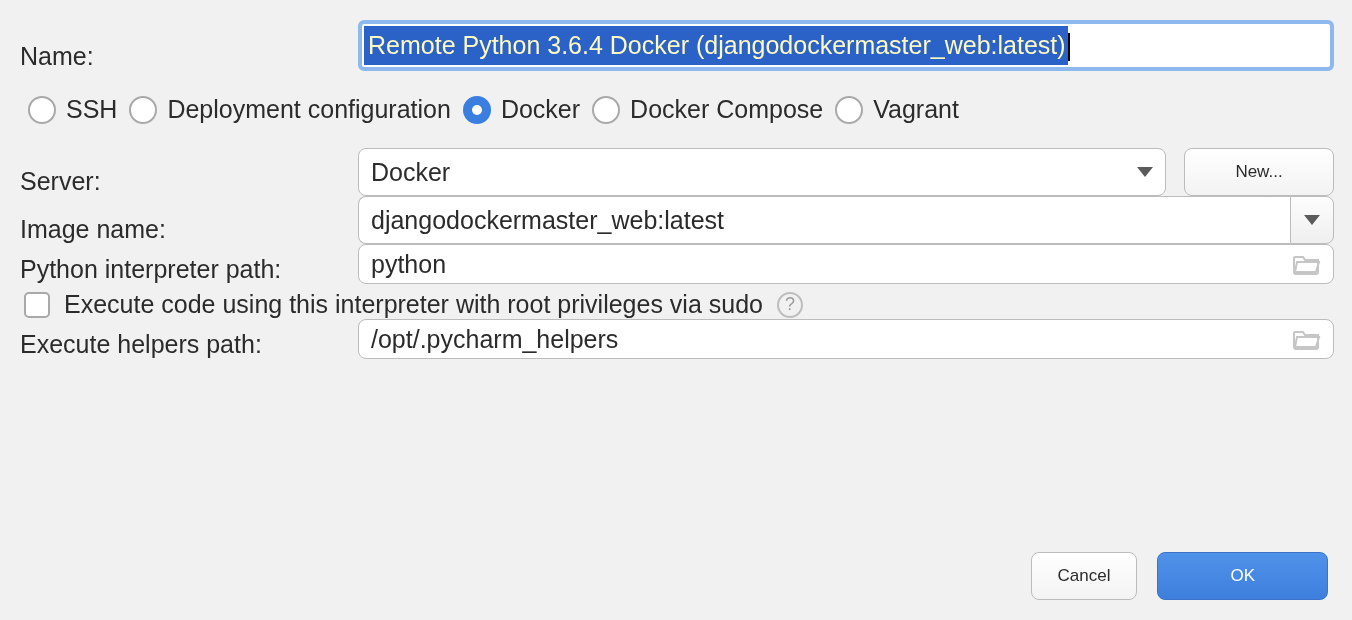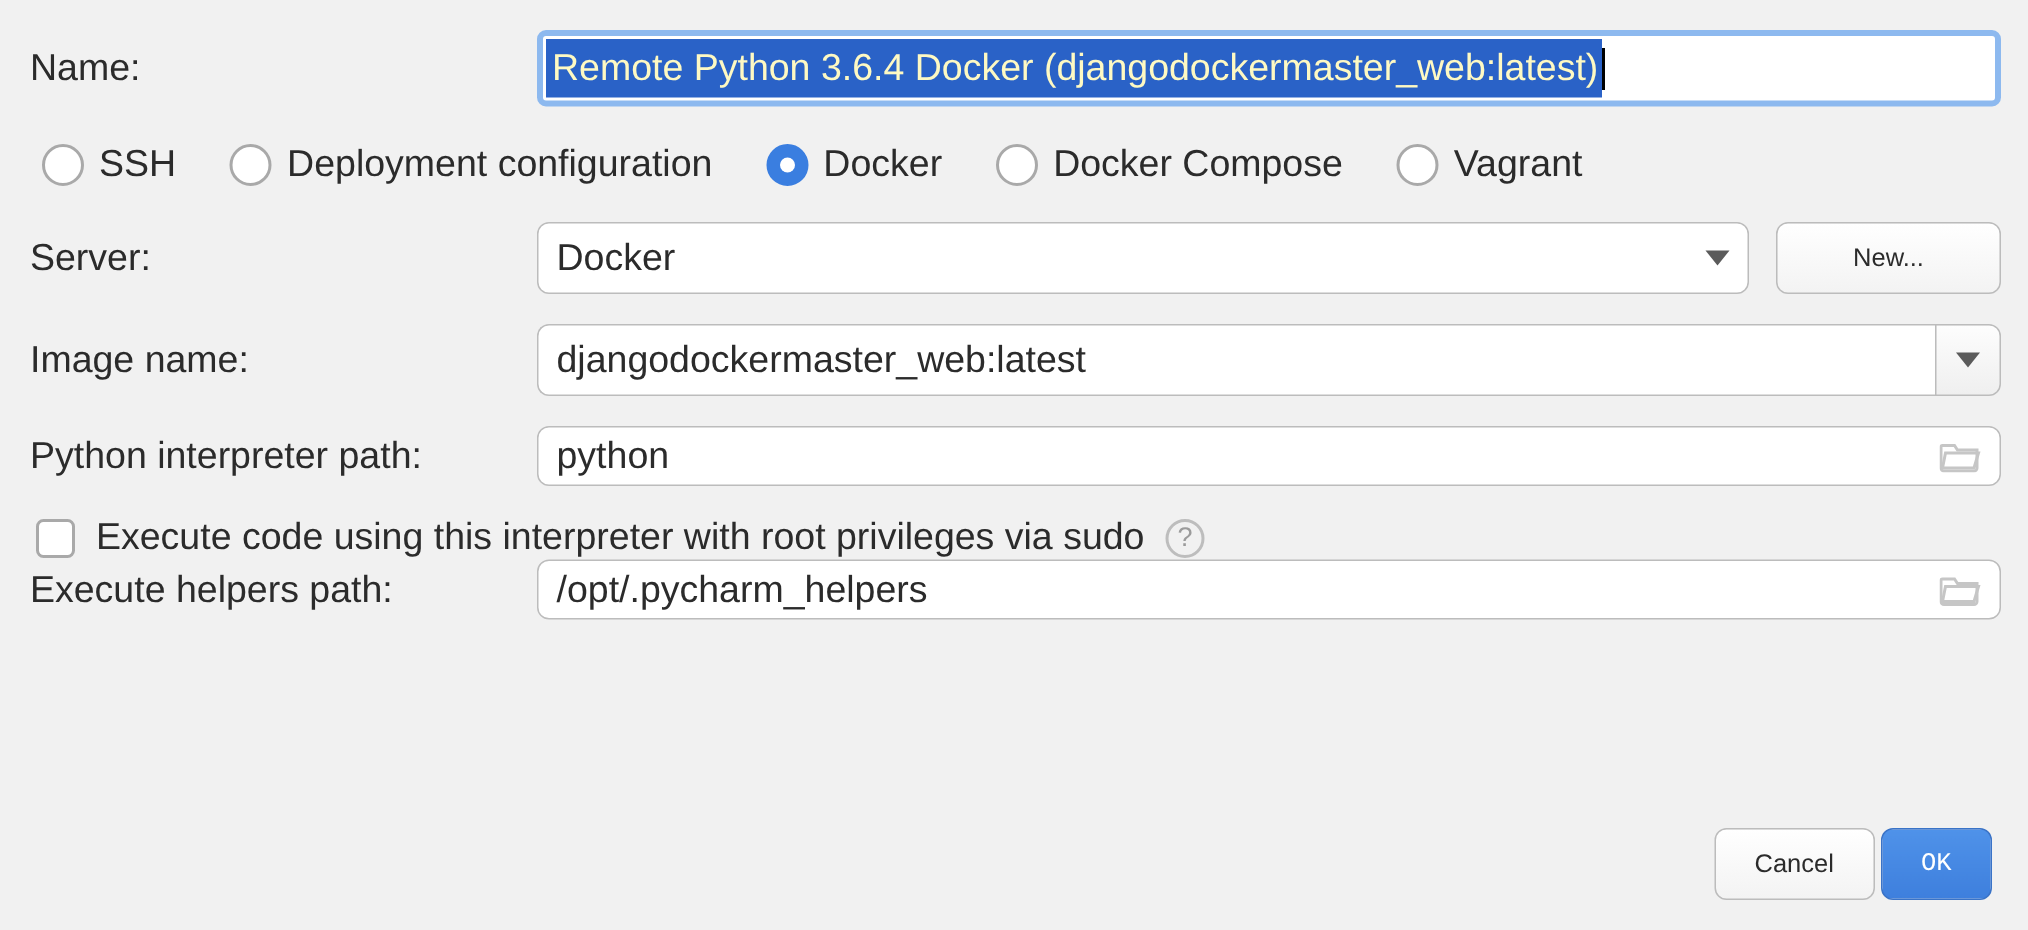--- a/index.html
+++ b/index.html
@@ -11,22 +11,21 @@
     font-size: 25px;
     color: #2b2b2b;
   }
   .dialog {
     padding: 20px 18px 20px 18px;
     width: 100%; height: 100%;
     position: relative;
   }
   .row {
     display: flex;
-    align-items: center;
-    margin-bottom: 20px;
+    align-items: flex-end;
   }
   .label {
     width: 340px;
     padding-left: 2px;
   }
   .field-area {
     flex: 1;
     display: flex;
     align-items: center;
   }
@@ -56,21 +55,21 @@
     width: 2px; height: 28px;
     background: #000;
     vertical-align: middle;
     margin-left: 0;
   }
 
   
   .radio-row {
     display: flex;
     align-items: center;
-    gap: 24px;
+    gap: 0;
     padding-left: 10px;
     margin-bottom: 24px;
     margin-top: 24px;
   }
   .radio {
     display: inline-flex;
     align-items: center;
     margin-right: 12px;
     cursor: pointer;
   }
@@ -169,22 +168,21 @@
     align-items: center;
     justify-content: center;
     cursor: pointer;
     font-size: 17px;
     color: #2b2b2b;
   }
   .btn.primary {
     background: linear-gradient(#4f92e9, #3e7fdd);
     border: 1px solid #3a73c7;
     color: #fff;
-    padding: 0 26px;
-    font-family: Liberation Mono, monospace;
+    padding: 0 72px;
   }
   .btn-new { margin-left: 18px; width: 150px; padding: 0; }
 
   
   .check-row {
     display: flex;
     align-items: center;
     padding-left: 6px;
     margin-top: 6px;
   }
@@ -206,21 +204,21 @@
     font-size: 18px;
     margin-left: 14px;
     cursor: pointer;
   }
 
   .footer {
     position: absolute;
     right: 24px;
     bottom: 20px;
     display: flex;
-    gap: 4px;
+    gap: 20px;
   }
 </style>
 </head>
 <body>
 
 <div class="dialog">
 
   <div class="row">
     <div class="label">Name:</div>
     <div class="field-area">

